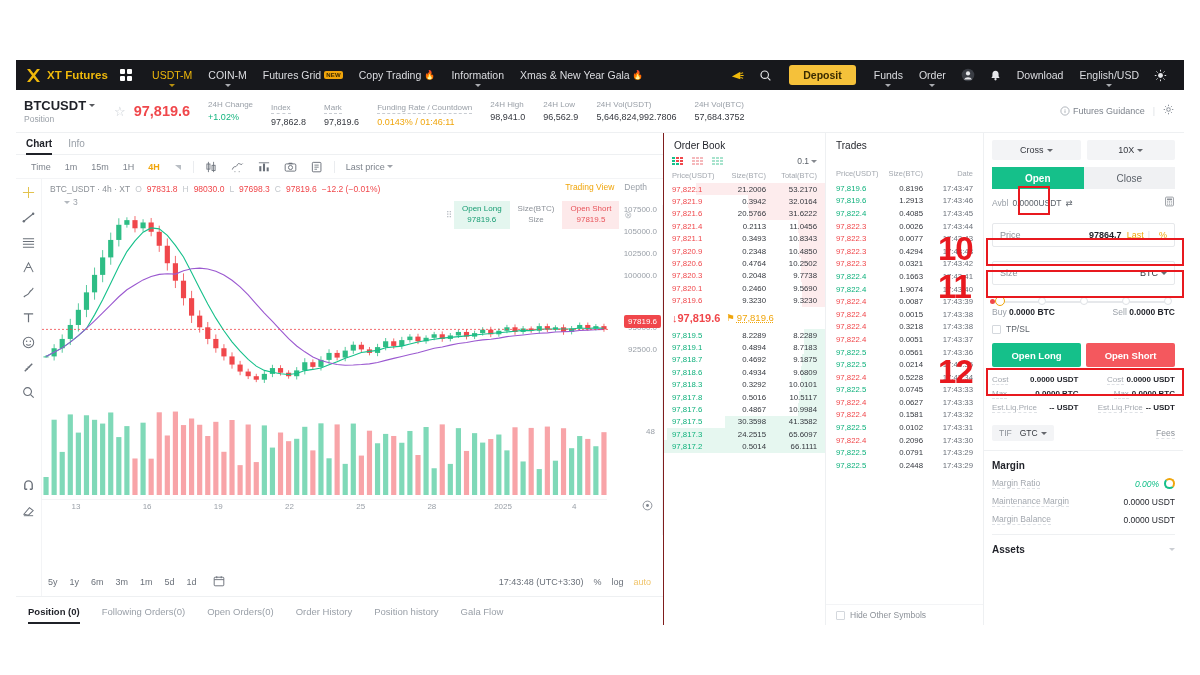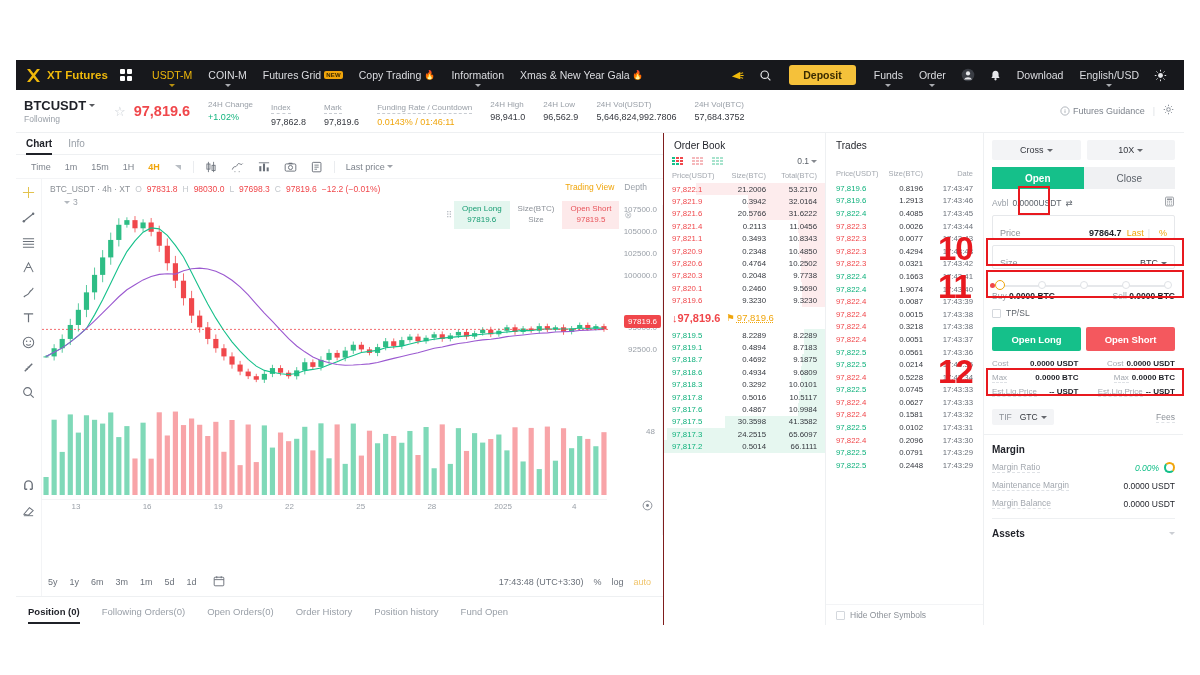--- a/index.html
+++ b/index.html
@@ -178,22 +178,22 @@
   .oc .close { background: #f0f1f3; color: #5c626a; }
   .otypes { display: flex; align-items: center; gap: 0; margin-top: 8px; position: relative; height: 22px; }
   .ot { font-size: 9.5px; color: #9aa0a8; padding: 0 7px; cursor: pointer; display: flex; align-items: center; gap: 2px; height: 22px; }
   .ot.active { color: #1f2128; font-weight: bold; position: relative; }
   .ot.active::after { content: ""; position: absolute; bottom: 2px; left: 7px; right: 7px; height: 1.5px; background: #1f2128; }
   .hl-box { position: absolute; border: 2.5px solid #e8191f; pointer-events: none; }
   .avbl { display: flex; align-items: center; gap: 4px; font-size: 8.5px; color: #5c626a; margin-top: 7px; }
   .avbl .lb { color: #9aa0a8; }
   .avbl .ic { margin-left: auto; color: #8c9198; }
   .field {
-    margin-top: 6px; height: 24px; border: 1px solid #e6e8eb; border-radius: 2px;
-    display: flex; align-items: flex-end; padding: 0 7px; font-size: 9px; background: #fff;
+    margin-top: 14px; height: 24px; border: 1px solid #e6e8eb; border-radius: 2px;
+    display: flex; align-items: center; padding: 0 7px; font-size: 9px; background: #fff;
   }
   .field .lbl { color: #8c9198; }
   .field .val { margin-left: auto; color: #1f2128; font-weight: bold; }
   .field .suffix { color: #f0a50b; margin-left: 5px; }
   .field .divider { color: #dfe2e6; margin: 0 4px; }
   .field .unit { margin-left: auto; color: #35383f; display: flex; align-items: center; gap: 3px; }
   .slider { margin: 12px 4px 0; height: 10px; position: relative; }
   .slider .track { position: absolute; left: 0; right: 0; top: 4px; height: 1.5px; background: #e6e8eb; }
   .slider .node { position: absolute; top: 0; width: 8px; height: 8px; border-radius: 50%; background: #fff; border: 1.5px solid #dfe2e6; transform: translateX(-50%); }
   .slider .node.on { border-color: #f0a50b; width: 10px; height: 10px; top: -1px; }
@@ -334,21 +334,21 @@
       </span>
     </div>
   </div>
 
   <div class="ticker">
     <div class="sym-block">
       <div class="sym-name">
         <span>BTCUSDT</span>
         <span class="caret"></span>
       </div>
-      <div class="sym-sub">Following</div>
+      <div class="sym-sub">Position</div>
     </div>
     <span class="star">☆</span>
     <span class="last-price">97,819.6</span>
 
     <div class="stat">
       <div class="lbl">24H Change</div>
       <div class="val up">+1.02%</div>
     </div>
     <div class="stat">
       <div class="lbl dotted">Index</div>
@@ -843,21 +843,21 @@
           </span>
         </div>
       </div>
 
       <div class="bottom-tabs">
         <div class="bt active">Position (0)</div>
         <div class="bt">Following Orders(0)</div>
         <div class="bt">Open Orders(0)</div>
         <div class="bt">Order History</div>
         <div class="bt">Position history</div>
-        <div class="bt">Fund Open</div>
+        <div class="bt">Gala Flow</div>
       </div>
     </div>
 
     <div class="col-book">
 
       <div class="ob">
         <div class="panel-title">Order Book</div>
         <div class="ob-ctrl">
           <span class="ob-mode">
             <span class="r">

